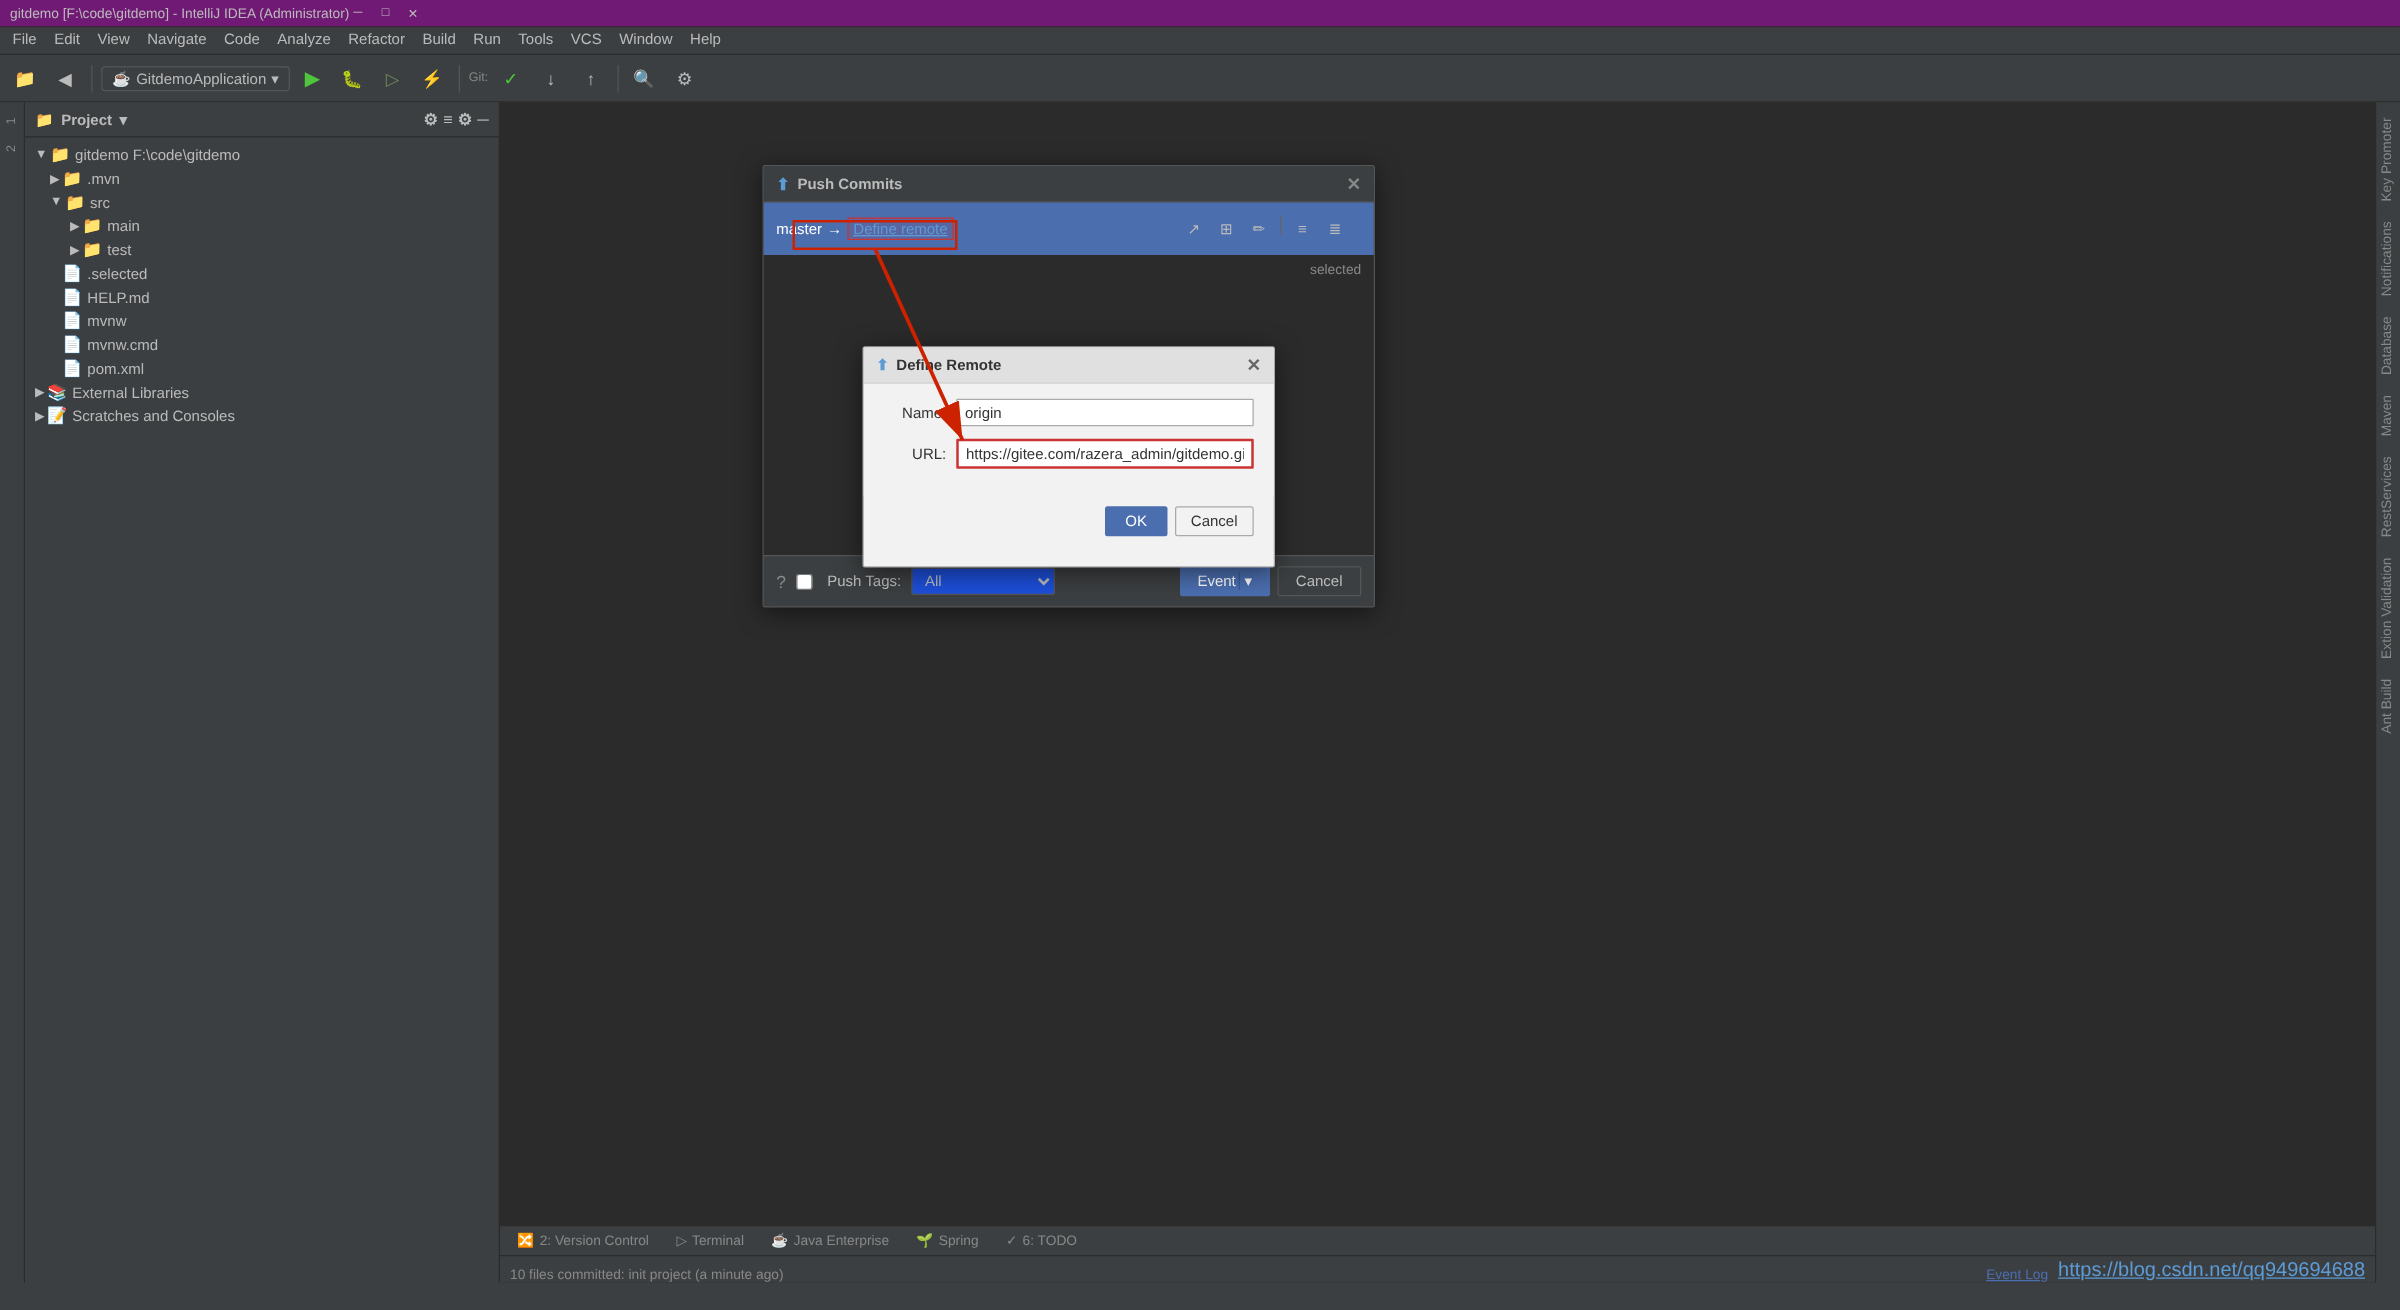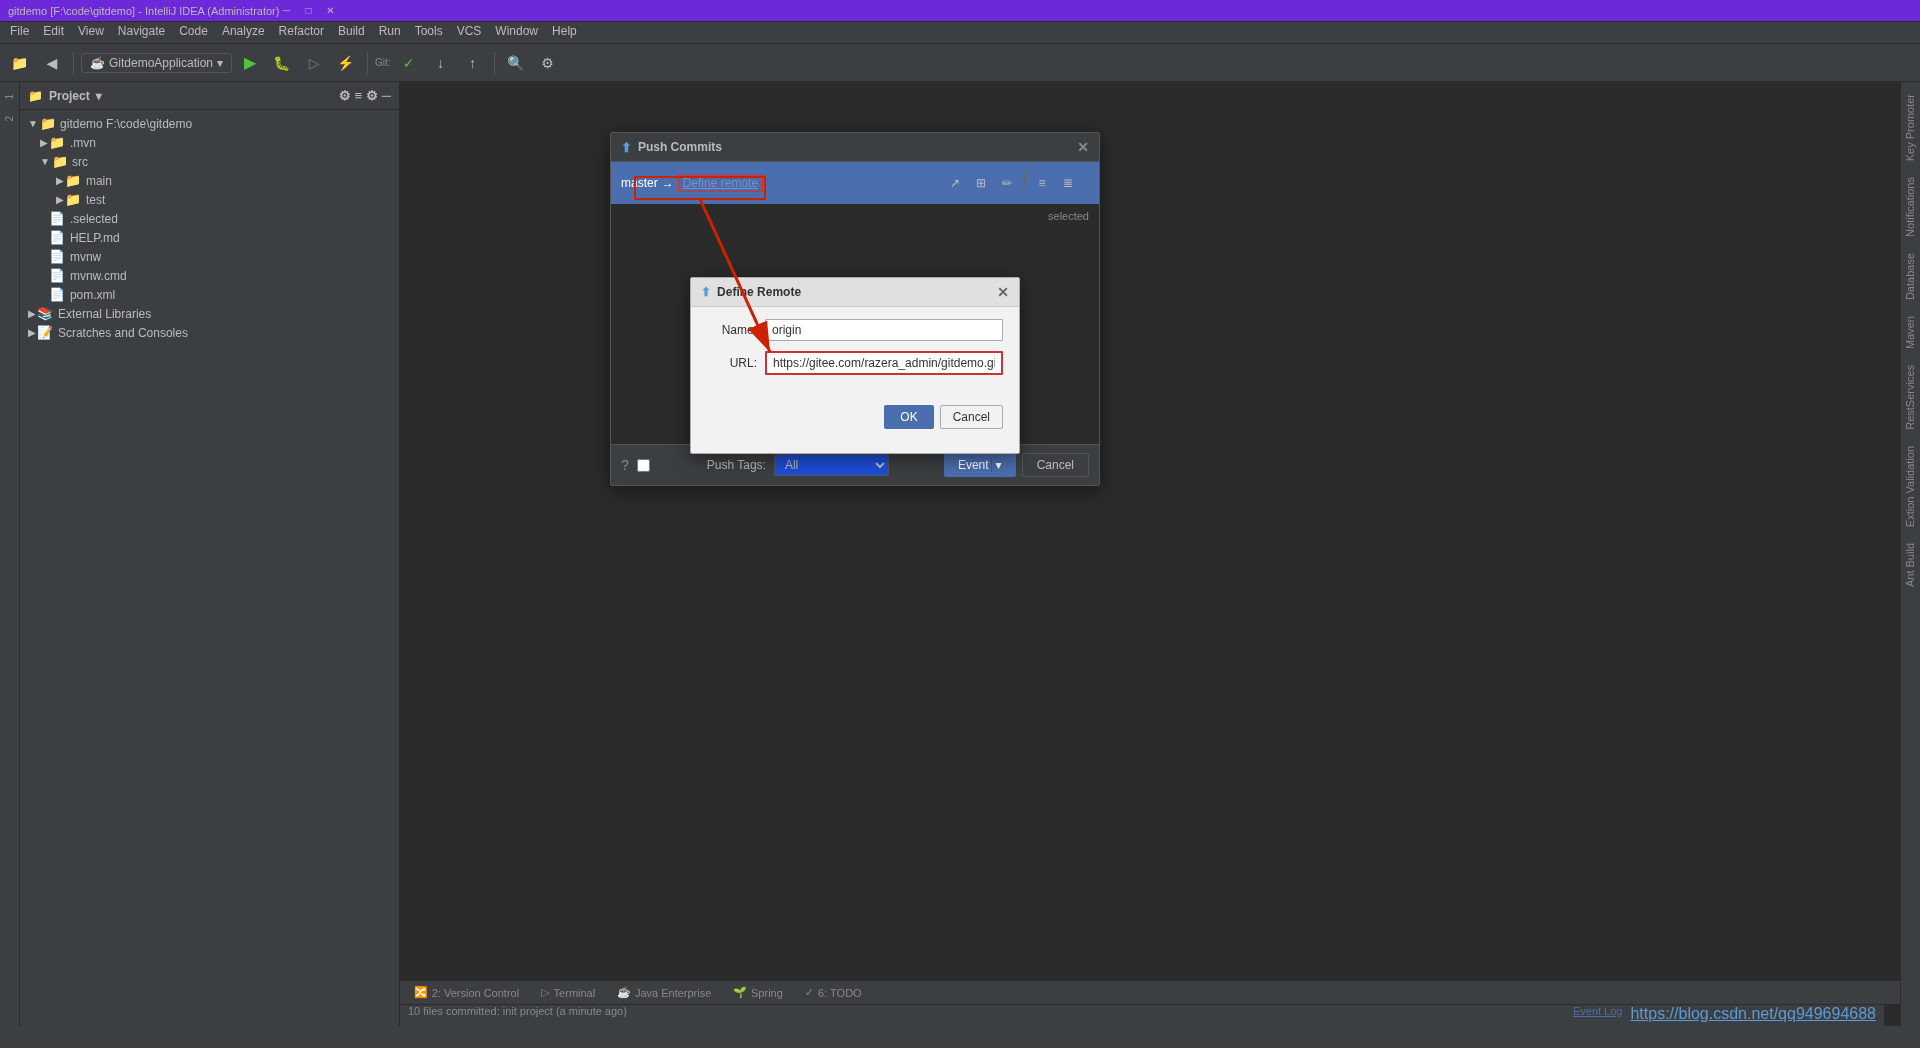--- a/index.html
+++ b/index.html
@@ -10,21 +10,21 @@
       font-family: 'Segoe UI', Arial, sans-serif;
       font-size: 12px;
       color: #bbbbbb;
       overflow: hidden;
       position: relative;
     }
 
     
     #title-bar {
       height: 22px;
-      background: #6d28d9;
+      background: #701a75;
       display: flex;
       align-items: center;
       padding: 0 8px;
       border-bottom: 1px solid #2b2b2b;
       font-size: 11px;
       color: #bbbbbb;
     }
     #title-bar-controls { display: flex; gap: 8px; }
     .title-btn {
       width: 14px; height: 14px;
@@ -156,27 +156,27 @@
       background: #2b2b2b;
       position: relative;
     }
 
     
     #status-bar {
       height: 22px;
       background: #3c3f41;
       border-top: 1px solid #2b2b2b;
       display: flex;
-      align-items: flex-start;
+      align-items: flex-end;
       padding: 0 8px;
       font-size: 11px;
       color: #888;
       gap: 8px;
       position: absolute;
-      bottom: 0; left: 0; right: 16px;
+      bottom: 0; left: 0; right: 0;
     }
 
     
     #push-commits-dialog {
       position: absolute;
       top: 50px;
       left: 210px;
       width: 490px;
       background: #3c3f41;
       border: 1px solid #555;
@@ -247,21 +247,21 @@
       color: #888;
     }
     #push-commits-footer {
       padding: 8px 10px;
       display: flex;
       align-items: center;
       gap: 8px;
       border-top: 1px solid #555;
     }
     .push-tags-checkbox { margin-right: 4px; }
-    .push-tags-label { color: #bbbbbb; font-size: 12px; margin-left: 45px; }
+    .push-tags-label { color: #bbbbbb; font-size: 12px; }
     .push-tags-select {
       background: #1d4ed8;
       border: 1px solid #555;
       color: #bbbbbb;
       font-size: 12px;
       padding: 2px 6px;
       border-radius: 2px;
     }
     #push-commits-actions {
       margin-left: auto;

